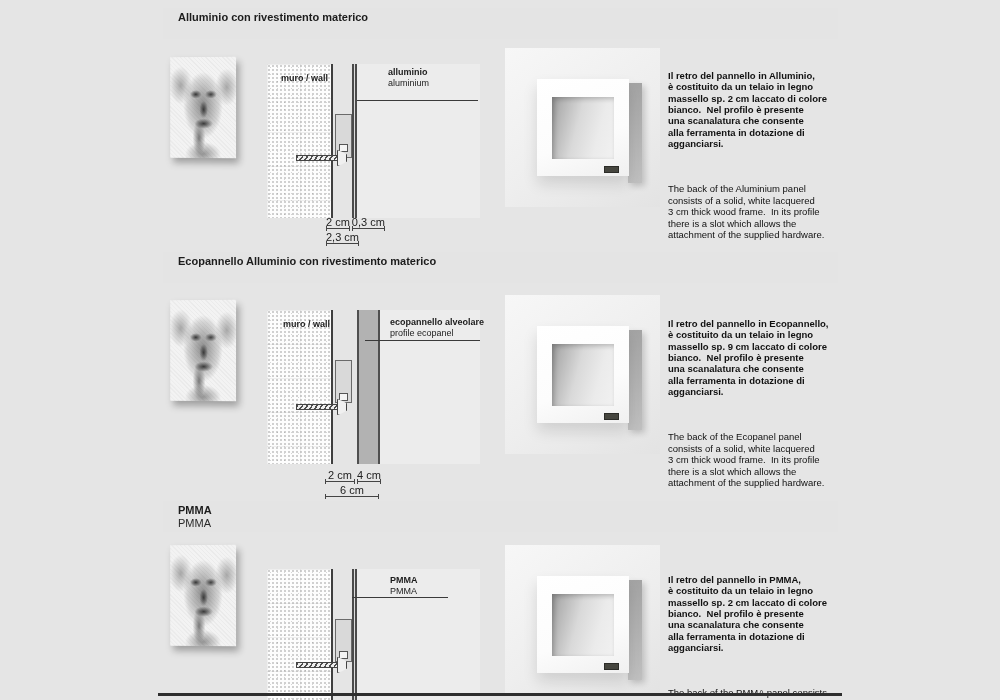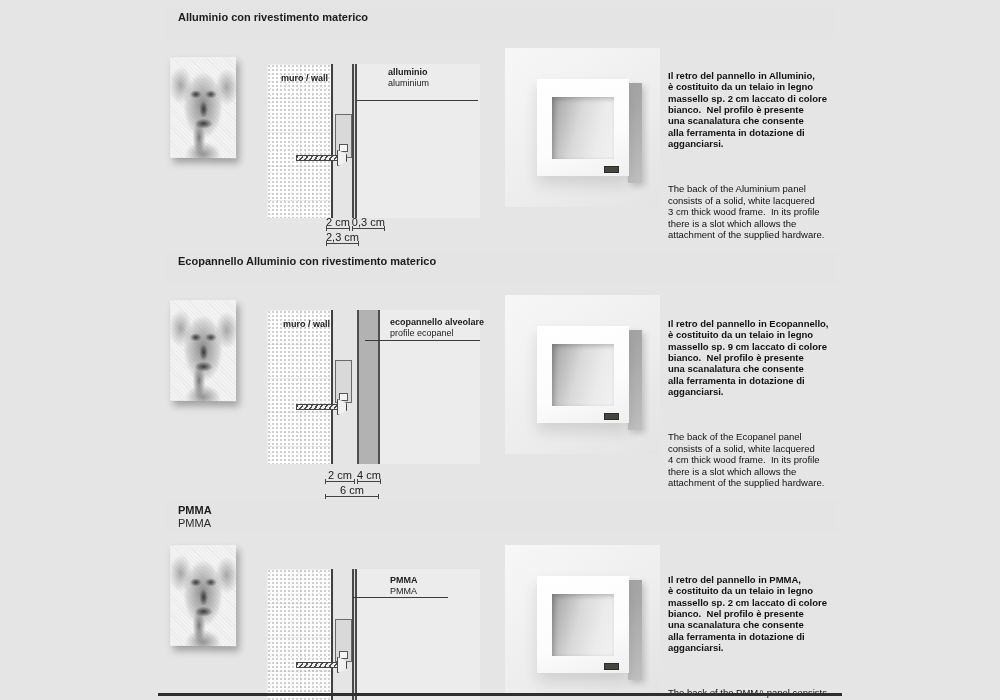--- a/index.html
+++ b/index.html
@@ -233,21 +233,21 @@
     <div class="desc">
       <div class="it">Il retro del pannello in Ecopannello,
 è costituito da un telaio in legno
 massello sp. 9 cm laccato di colore
 bianco.  Nel profilo è presente
 una scanalatura che consente
 alla ferramenta in dotazione di
 agganciarsi.</div>
       <div class="en">The back of the Ecopanel panel
 consists of a solid, white lacquered
-4 cm thick wood frame.  In its profile
+3 cm thick wood frame.  In its profile
 there is a slot which allows the
 attachment of the supplied hardware.</div>
     </div>
   </div>
 
   <div class="section" id="s3">
     <div class="hdr">
       <div class="t1">PMMA</div>
       <div class="t2">PMMA</div>
     </div>

